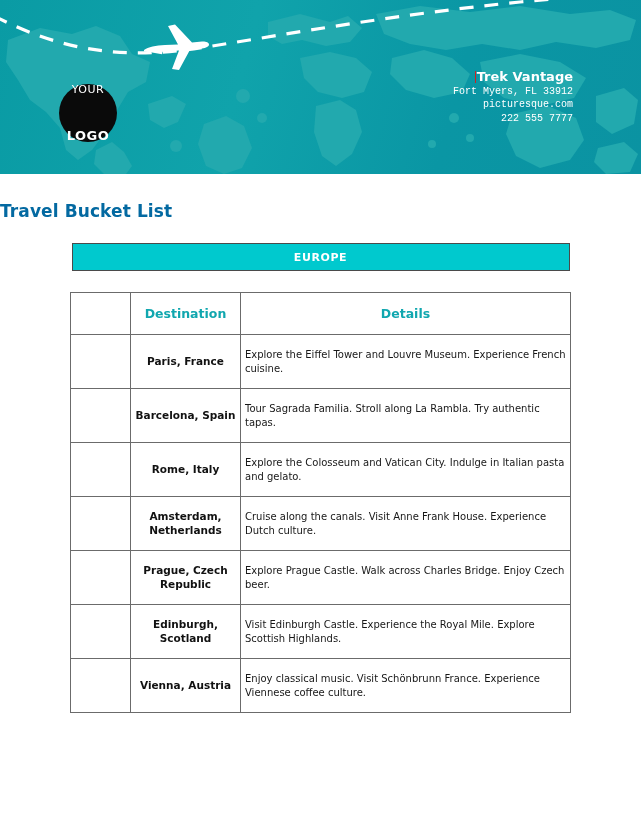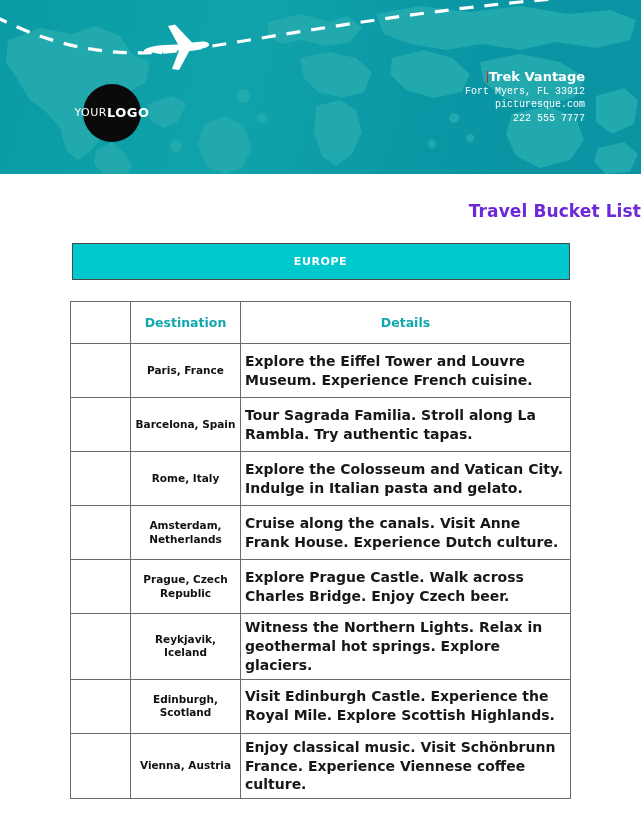--- a/index.html
+++ b/index.html
@@ -37,47 +37,47 @@
   }
   .plane {
     position: absolute;
     left: 138px;
     top: 18px;
     width: 72px;
     height: 58px;
   }
   .logo-circle {
     position: absolute;
-    left: 83px;
+    left: 59px;
     top: 84px;
     width: 58px;
     height: 58px;
     border-radius: 50%;
     background: #0a0a0a;
     display: flex;
-    flex-direction: row;
+    flex-direction: column;
     align-items: center;
-    justify-content: center;
+    justify-content: space-between;
     line-height: 1.02;
   }
   .logo-your {
     color: #ffffff;
     font-size: 11px;
     letter-spacing: 0.5px;
     font-weight: 400;
   }
   .logo-logo {
     color: #ffffff;
     font-size: 13px;
     letter-spacing: 0.5px;
     font-weight: 700;
   }
   .contact {
     position: absolute;
-    right: 56px;
+    right: 68px;
     top: 68px;
     text-align: right;
     color: #ffffff;
     line-height: 1.32;
   }
   .contact-name {
     font-size: 13px;
     font-weight: 700;
     position: relative;
   }
@@ -95,32 +95,32 @@
     font-family: Liberation Mono, monospace;
   }
 
   
   .sheet {
     position: relative;
     width: 641px;
     background: #ffffff;
   }
   .page-title {
-    text-align: right;
-    color: #6d28d9;
+    text-align: left;
+    color: #0369a1;
     font-size: 17px;
     font-weight: 700;
     margin-top: 27px;
     letter-spacing: 0.1px;
   }
 
   .section-banner {
     margin: 22px auto 0 auto;
     width: 498px;
-    height: 37px;
+    height: 28px;
     box-sizing: border-box;
     background: #00c9ce;
     border: 1.3px solid #4a4a4a;
     color: #ffffff;
     font-size: 11px;
     font-weight: 700;
     letter-spacing: 0.6px;
     display: flex;
     align-items: center;
     justify-content: center;
@@ -155,22 +155,22 @@
     vertical-align: middle;
     font-size: 10.5px;
     font-weight: 700;
     color: #111111;
     line-height: 1.28;
     padding: 4px 5px;
   }
   .det-cell {
     text-align: left;
     vertical-align: middle;
-    font-size: 14px;
-    font-weight: 700;
+    font-size: 10px;
+    font-weight: 400;
     color: #171717;
     line-height: 1.35;
     padding: 6px 8px 6px 7px;
   }
   .bucket-table tbody tr { height: 54px; }
 </style>
 </head>
 <body>
 
 <div class="header">
@@ -267,25 +267,20 @@
           <td class="dest-cell">Amsterdam, Netherlands</td>
           <td class="det-cell">Cruise along the canals. Visit Anne Frank House. Experience Dutch culture.</td>
         </tr>
         <tr>
           <td class="check-cell"></td>
           <td class="dest-cell">Prague, Czech Republic</td>
           <td class="det-cell">Explore Prague Castle. Walk across Charles Bridge. Enjoy Czech beer.</td>
         </tr>
         <tr>
           <td class="check-cell"></td>
-          <td class="dest-cell">Reykjavik, Iceland</td>
-          <td class="det-cell">Witness the Northern Lights. Relax in geothermal hot springs. Explore glaciers.</td>
-        </tr>
-        <tr>
-          <td class="check-cell"></td>
           <td class="dest-cell">Edinburgh, Scotland</td>
           <td class="det-cell">Visit Edinburgh Castle. Experience the Royal Mile. Explore Scottish Highlands.</td>
         </tr>
         <tr>
           <td class="check-cell"></td>
           <td class="dest-cell">Vienna, Austria</td>
           <td class="det-cell">Enjoy classical music. Visit Schönbrunn France. Experience Viennese coffee culture.</td>
         </tr>
       </tbody>
   </table>

